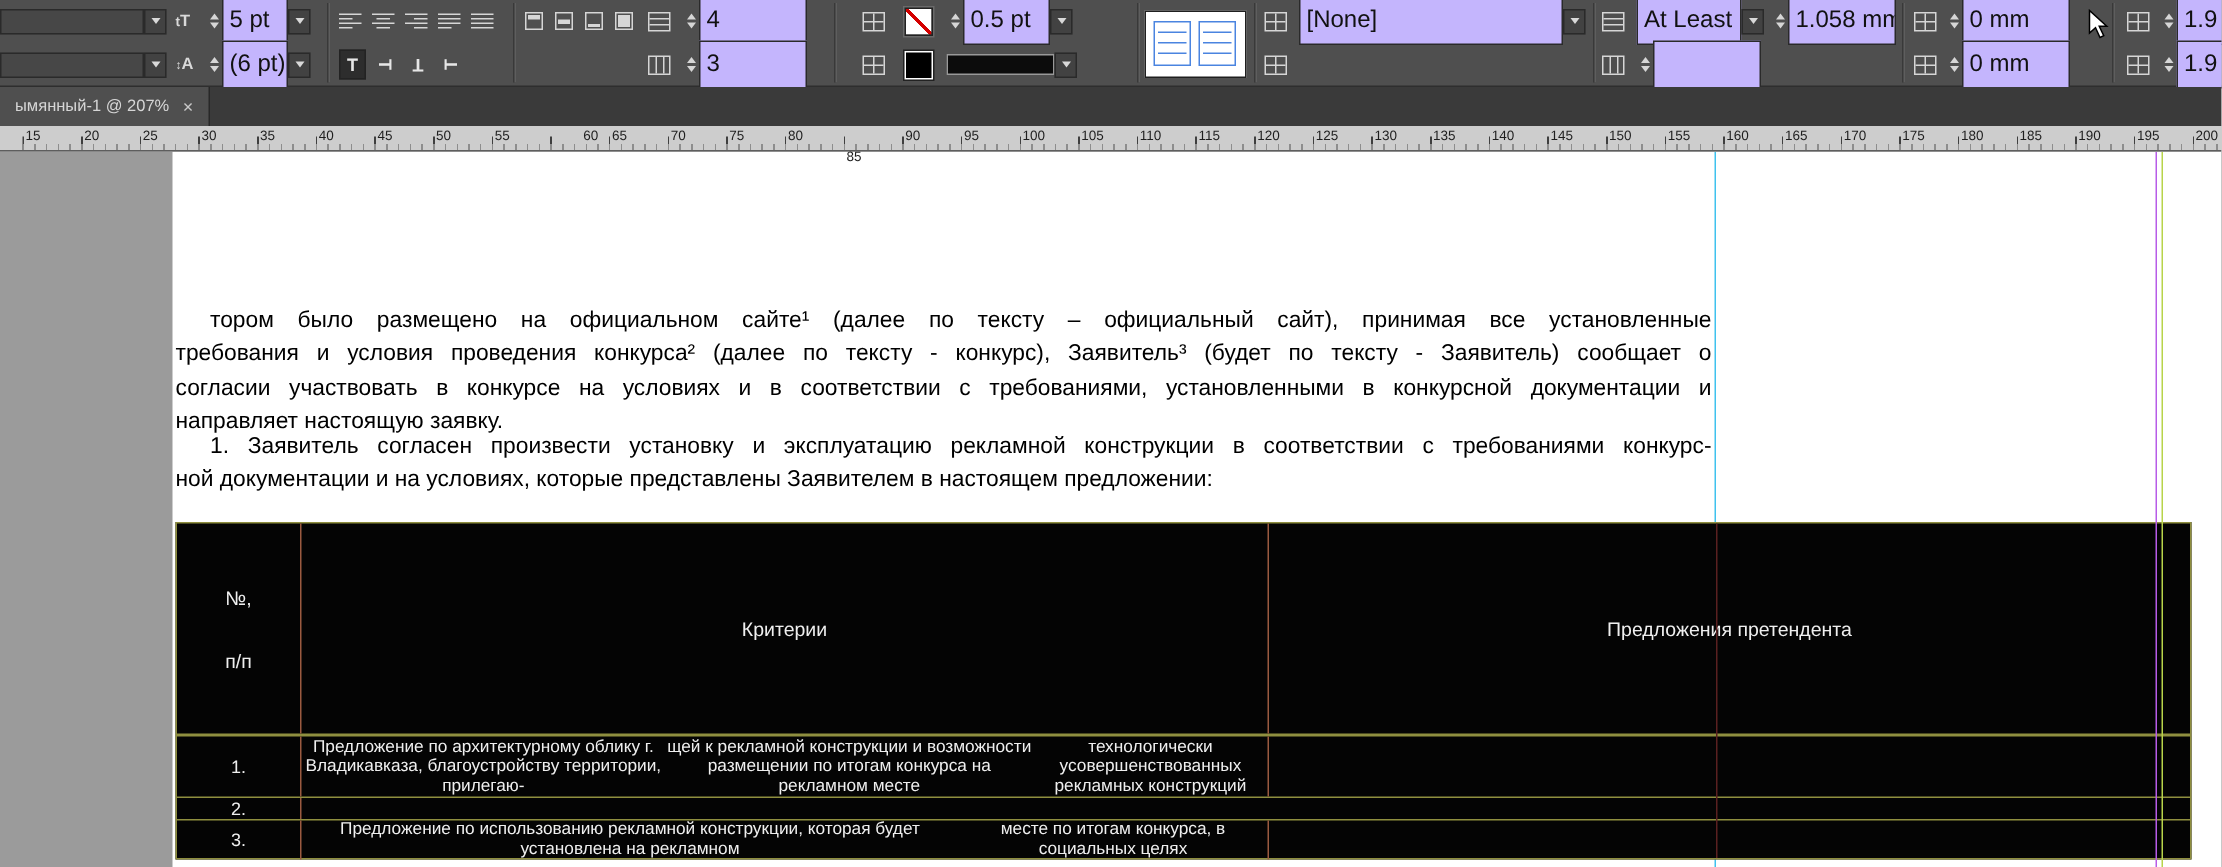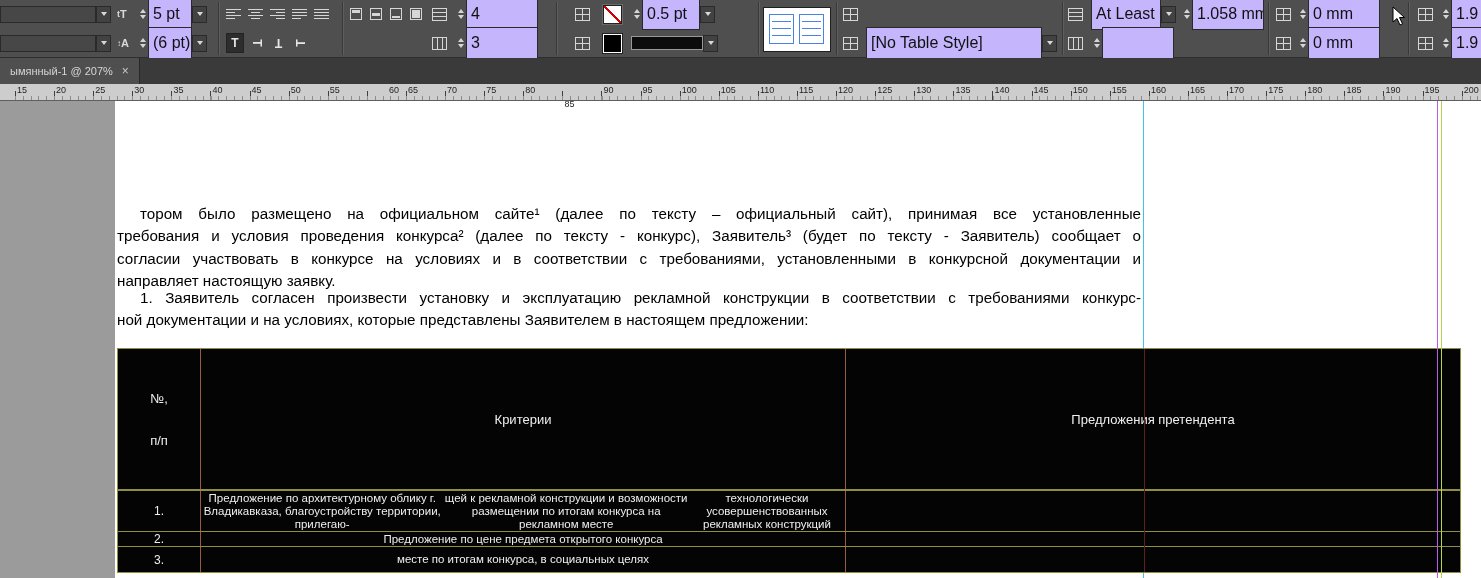--- a/index.html
+++ b/index.html
@@ -215,20 +215,26 @@
         </div>
       <div class="field" style="width:58px">0.5 pt</div>
       <div class="chev">
           <i></i>
         </div>
     </div>
 
     <div class="ctrl" style="left:843px">
         <span class="gridic"></span>
       </div>
+    <div class="ctrl" style="left:866px">
+      <div class="field" style="width:176px">[None]</div>
+      <div class="chev">
+          <i></i>
+        </div>
+    </div>
 
     <div class="ctrl" style="left:1068px">
         <span class="boxic rows"></span>
       </div>
     <div class="ctrl" style="left:1091px">
       <div class="field" style="width:70px">At Least</div>
       <div class="chev">
           <i></i>
         </div>
     </div>
@@ -315,26 +321,20 @@
     <div class="ctrl" style="left:631px">
       <div class="strokebar"></div>
       <div class="chev">
           <i></i>
         </div>
     </div>
 
     <div class="ctrl" style="left:843px">
         <span class="gridic"></span>
       </div>
-    <div class="ctrl" style="left:866px">
-      <div class="field" style="width:176px">[No Table Style]</div>
-      <div class="chev">
-          <i></i>
-        </div>
-    </div>
 
     <div class="ctrl" style="left:1068px">
         <span class="boxic cols"></span>
       </div>
     <div class="ctrl" style="left:1091px">
       <div class="stepper">
           <i class="up"></i>
           <i class="dn"></i>
         </div>
       <div class="field" style="width:72px"></div>
@@ -445,28 +445,26 @@
           <div class="cell num">1.</div>
           <div class="cell crit">
             <div>Предложение по архитектурному облику г. Владикавказа, благоустройству территории, прилегаю-</div>
             <div>щей к рекламной конструкции и возможности размещении по итогам конкурса на рекламном месте</div>
             <div>технологически усовершенствованных рекламных конструкций</div>
           </div>
           <div class="cell"></div>
         </div>
         <div class="trow-grid" style="height: 14px;">
           <div class="cell num">2.</div>
-          <div class="cell crit">
-            <div>Предложение по цене предмета открытого конкурса</div>
-          </div>
           <div class="cell"></div>
         </div>
         <div class="trow-grid" style="height: 25px;">
           <div class="cell num">3.</div>
           <div class="cell crit">
+            <div>Предложение по использованию рекламной конструкции, которая будет установлена на рекламном</div>
             <div>месте по итогам конкурса, в социальных целях</div>
           </div>
           <div class="cell"></div>
         </div>
       </div>
     <div class="tbl-inner-guide"></div>
   </div>
 
   <div class="guide" id="guide-purple"></div>
   <div class="guide" id="guide-green"></div>

